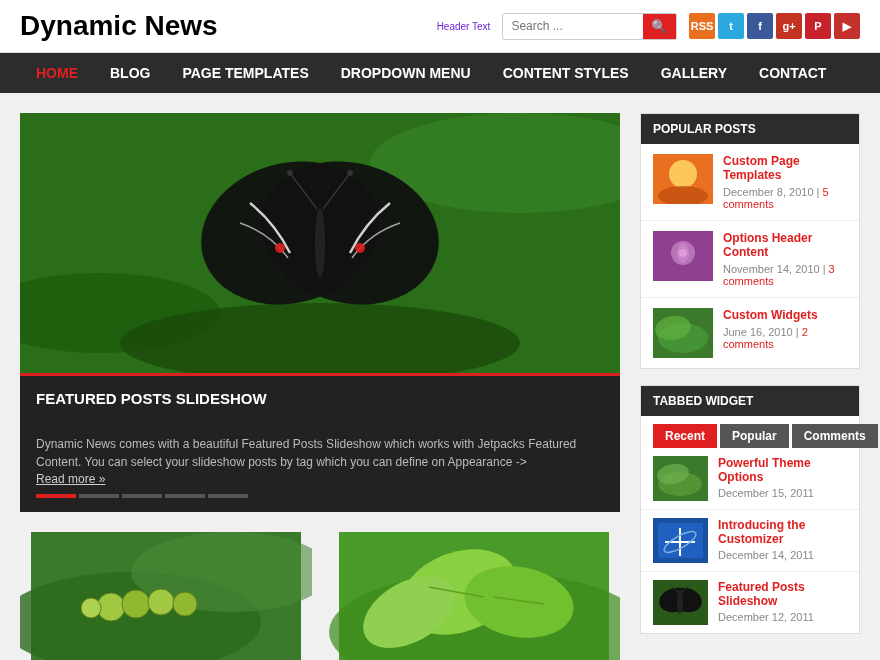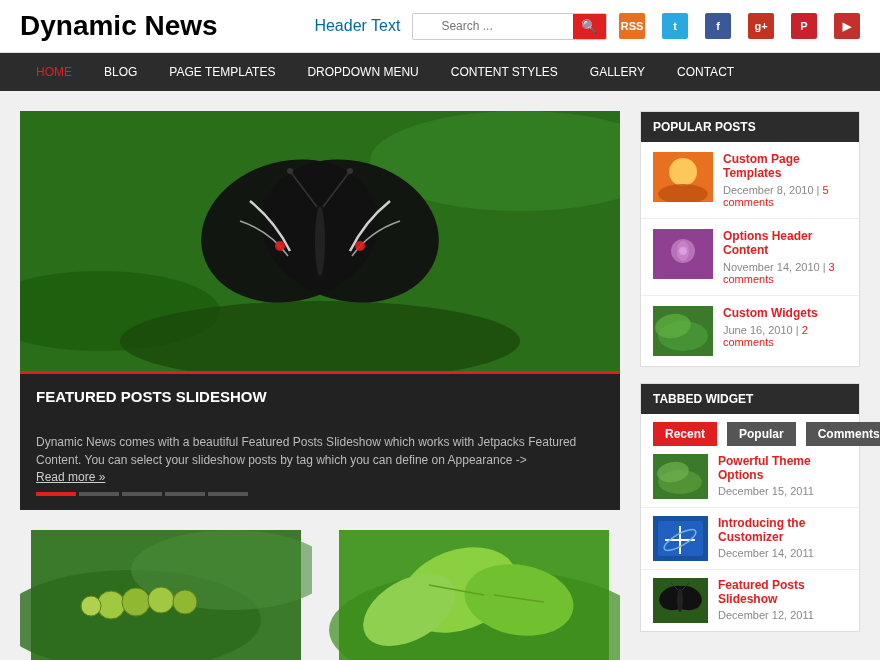--- a/index.html
+++ b/index.html
@@ -2,31 +2,31 @@
 <html><head>
   <meta charset="utf-8">
   <style>
     * { margin: 0; padding: 0; box-sizing: border-box; }
     body { font-family: Arial, sans-serif; font-size: 13px; background: #f0f0f0; color: #333; width: 880px; }
 
     
     #header { background: #fff; padding: 10px 20px; display: flex; align-items: center; justify-content: space-between; border-bottom: 1px solid #ddd; }
     #site-title { color: #000000; font-size: 28px; font-weight: bold; }
     #header-right { display: flex; align-items: center; gap: 12px; }
-    #header-text { font-size: 16px; color: #0369a1; text-align: center; }
-    #search-bar { display: flex; align-items: center; border: 1px solid #ccc; border-radius: 2px; overflow: hidden; padding-left: 20px; }
+    #header-text { font-size: 10px; color: #6d28d9; text-align: center; }
+    #search-bar { display: flex; align-items: center; border: 1px solid #ccc; border-radius: 2px; overflow: hidden; }
     #search-bar input { border: none; outline: none; padding: 5px 8px; font-size: 12px; width: 140px; color: #999; }
     #search-bar button { background: #e02020; border: none; color: #fff; padding: 5px 8px; cursor: pointer; }
-    #social-icons { display: flex; gap: 17px; }
+    #social-icons { display: flex; gap: 3px; }
     .social-icon { width: 26px; height: 26px; display: flex; align-items: center; justify-content: center; border-radius: 2px; color: #fff; font-size: 11px; font-weight: bold; cursor: pointer; }
 
     
     #nav { background: #2c2c2c; padding: 0 20px; }
     #nav ul { list-style: none; display: flex; }
-    #nav ul li a { display: block; padding: 12px 16px; color: #fff; text-decoration: none; font-size: 12px; font-weight: normal; text-transform: uppercase; }
+    #nav ul li a { display: block; padding: 12px 16px; color: #fff; text-decoration: none; font-size: 14px; font-weight: bold; text-transform: uppercase; }
     #nav ul li a:hover, #nav ul li.active a { color: #e02020; }
 
     
     #content-area { display: flex; gap: 20px; padding: 20px; }
     #main { flex: 1; min-width: 0; }
     #sidebar { width: 220px; flex-shrink: 0; }
 
     
     #featured-slideshow { background: #000; margin-bottom: 20px; }
     .img-placeholder-butterfly { width: 100%; height: 260px; background: linear-gradient(135deg, #2a6e1a 0%, #1a4a0a 30%, #3a7a2a 50%, #000 80%); position: relative; overflow: hidden; }
@@ -49,21 +49,21 @@
     .widget { background: #fff; margin-bottom: 16px; border: 1px solid #ddd; }
     .widget-title { background: #2c2c2c; color: #fff; font-size: 12px; font-weight: bold; text-transform: uppercase; padding: 8px 12px; }
     .popular-post { display: flex; gap: 10px; padding: 10px 12px; border-bottom: 1px solid #eee; }
     .popular-post:last-child { border-bottom: none; }
     .pp-thumb { width: 60px; height: 50px; flex-shrink: 0; }
     .pp-info h4 { color: #e02020; font-size: 12px; font-weight: bold; margin-bottom: 4px; cursor: pointer; }
     .pp-info .pp-meta { font-size: 11px; color: #888; }
     .pp-info .pp-meta a { color: #e02020; text-decoration: none; font-size: 11px; }
 
     
-    .tab-buttons { display: flex; border-bottom: none; padding: 8px 12px 0; gap: 10px; }
+    .tab-buttons { display: flex; border-bottom: none; padding: 8px 12px 0; gap: 3px; }
     .tab-btn { padding: 5px 12px; font-size: 12px; font-weight: bold; cursor: pointer; border: none; }
     .tab-btn.active { background: #e02020; color: #fff; }
     .tab-btn:not(.active) { background: #555; color: #fff; }
     .tabbed-post { display: flex; gap: 10px; padding: 8px 12px; border-bottom: 1px solid #eee; }
     .tabbed-post:last-child { border-bottom: none; }
     .tp-thumb { width: 55px; height: 45px; flex-shrink: 0; }
     .tp-info h4 { color: #e02020; font-size: 12px; font-weight: bold; margin-bottom: 3px; cursor: pointer; }
     .tp-info .tp-date { font-size: 11px; color: #888; }
   </style>
 </head>

